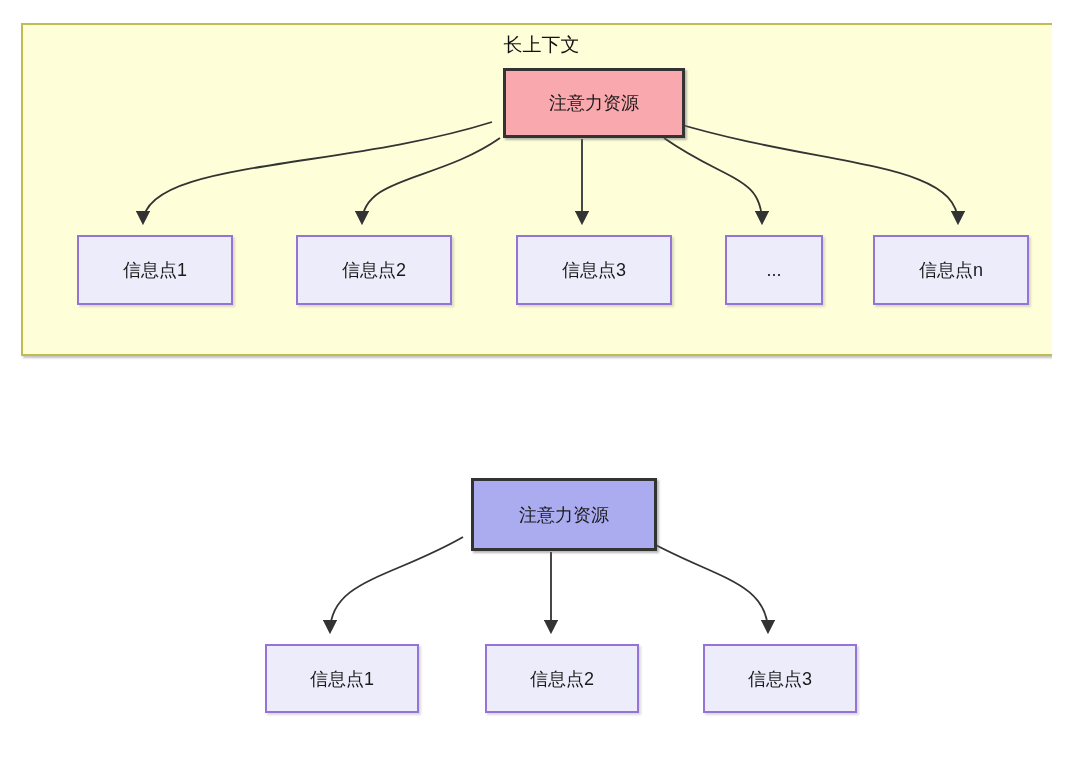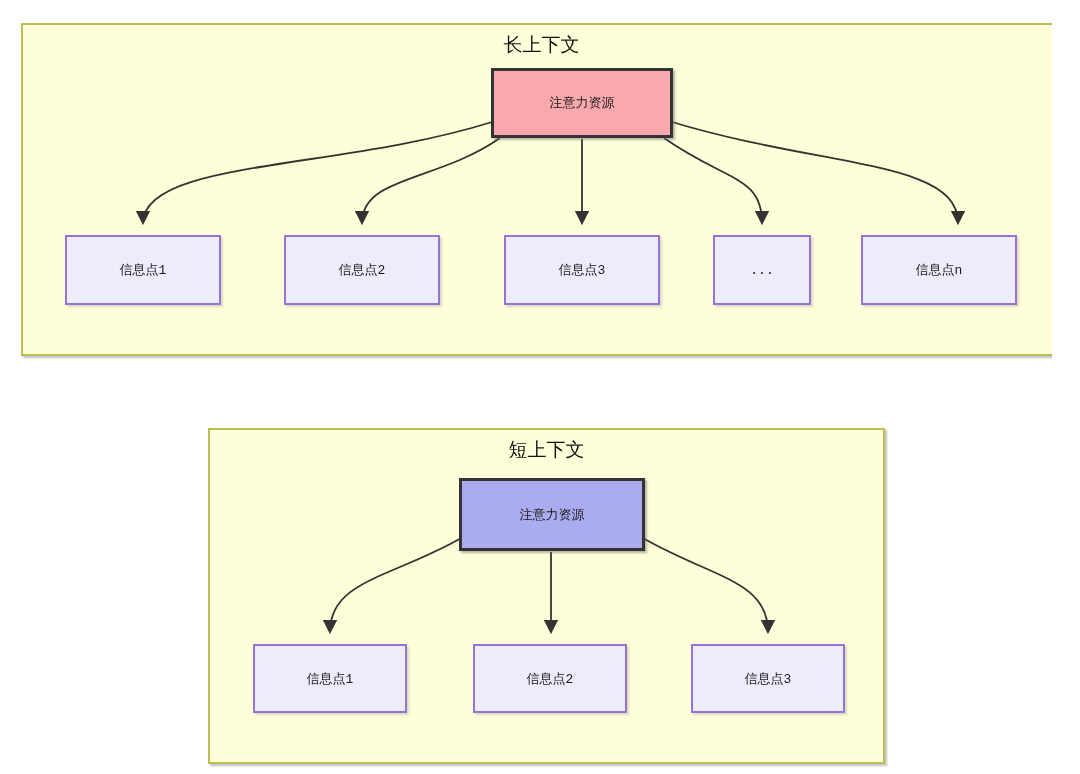--- a/index.html
+++ b/index.html
@@ -11,21 +11,21 @@
     --item-border:#9673D7;
     --arrow:#333333;
     --node-border:#333333;
     --text:#1a1a1a;
   }
   html,body{margin:0;padding:0;background:#ffffff;}
   .canvas{
     position:relative;
     width:1052px;height:774px;
     background:#ffffff;
-    font-family:Liberation Mono, monospace;
+    font-family:Liberation Sans, sans-serif;
     color:var(--text);
     overflow:hidden;
   }
   .group{
     position:absolute;
     background:var(--container-fill);
     border:2px solid var(--container-border);
     box-shadow:2px 2px 2px rgba(120,120,120,0.45);
     box-sizing:border-box;
   }
@@ -36,23 +36,24 @@
     top:7px;left:0;right:0;
     text-align:center;
     font-size:19px;
     font-weight:400;
     color:#111;
   }
   .node{
     position:absolute;
     display:flex;align-items:center;justify-content:center;
     box-sizing:border-box;
-    font-size:13px;
+    font-size:18px;
     text-align:center;
     z-index:3;
+    margin-left:12px;
   }
   .source{
     border:3px solid var(--node-border);
     box-shadow:2px 2px 2px rgba(110,110,110,0.5);
   }
   .source-long{left:491px;top:68px;width:182px;height:70px;background:var(--long-source-fill);}
   .source-short{left:459px;top:478px;width:186px;height:73px;background:var(--short-source-fill);}
   .item{
     background:var(--item-fill);
     border:2px solid var(--item-border);
@@ -99,21 +100,18 @@
   <div class="group group-long">
     <div class="group-title">长上下文</div>
   </div>
   <div class="node source source-long">注意力资源</div>
   <div class="node item li li0">信息点1</div>
   <div class="node item li li1">信息点2</div>
   <div class="node item li li2">信息点3</div>
   <div class="node item li li3">...</div>
   <div class="node item li li4">信息点n</div>
 
-  <div class="group group-short">
-    <div class="group-title">短上下文</div>
-  </div>
   <div class="node source source-short">注意力资源</div>
   <div class="node item si si0">信息点1</div>
   <div class="node item si si1">信息点2</div>
   <div class="node item si si2">信息点3</div>
 
 </div>
 
 </body></html>

